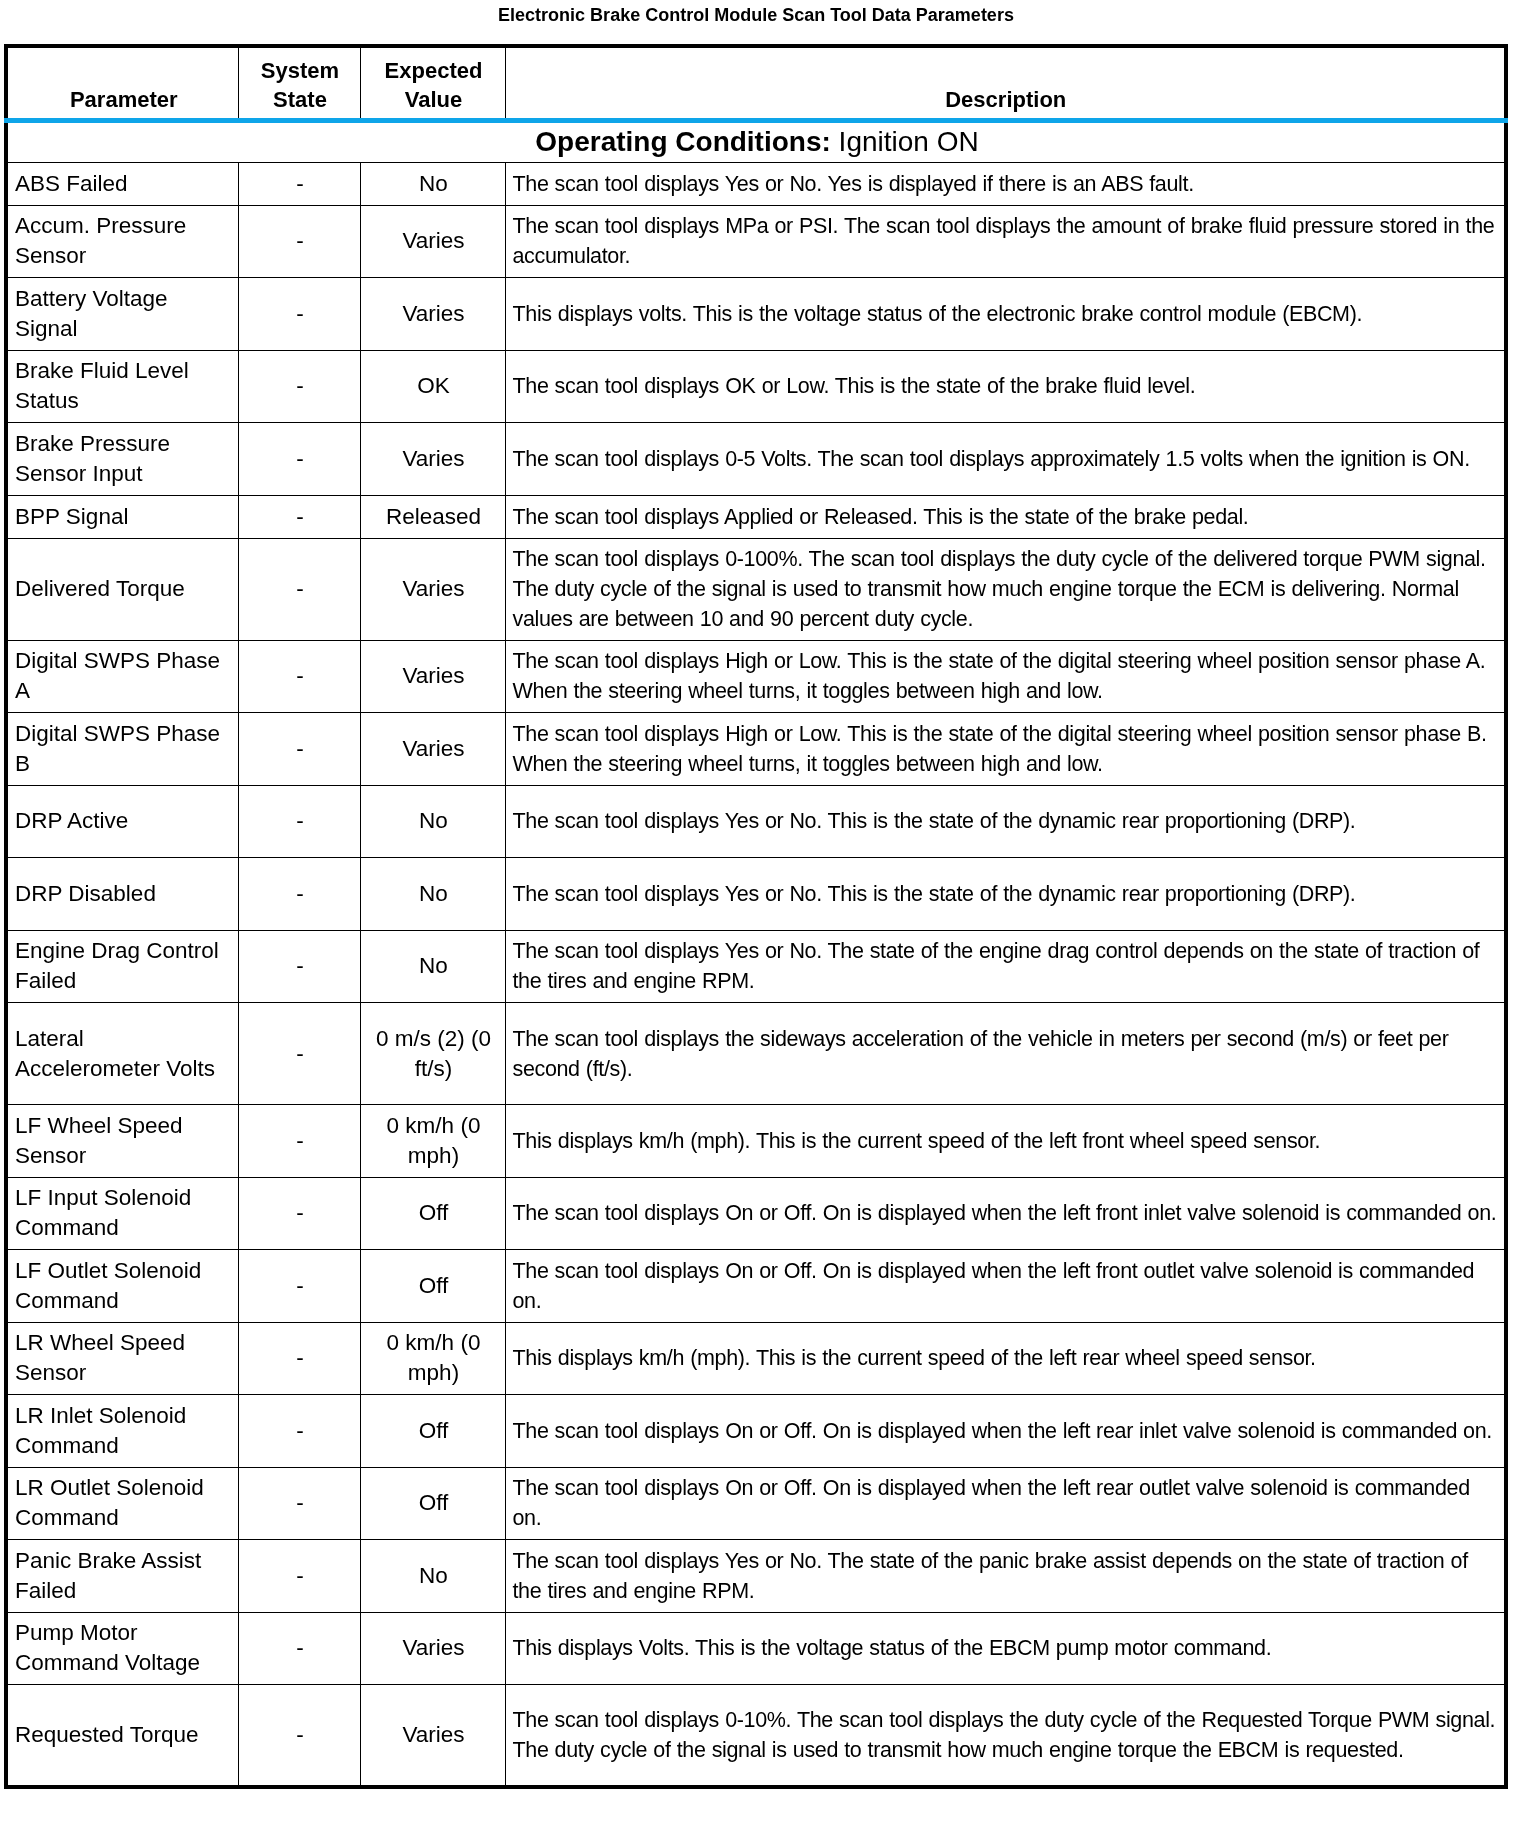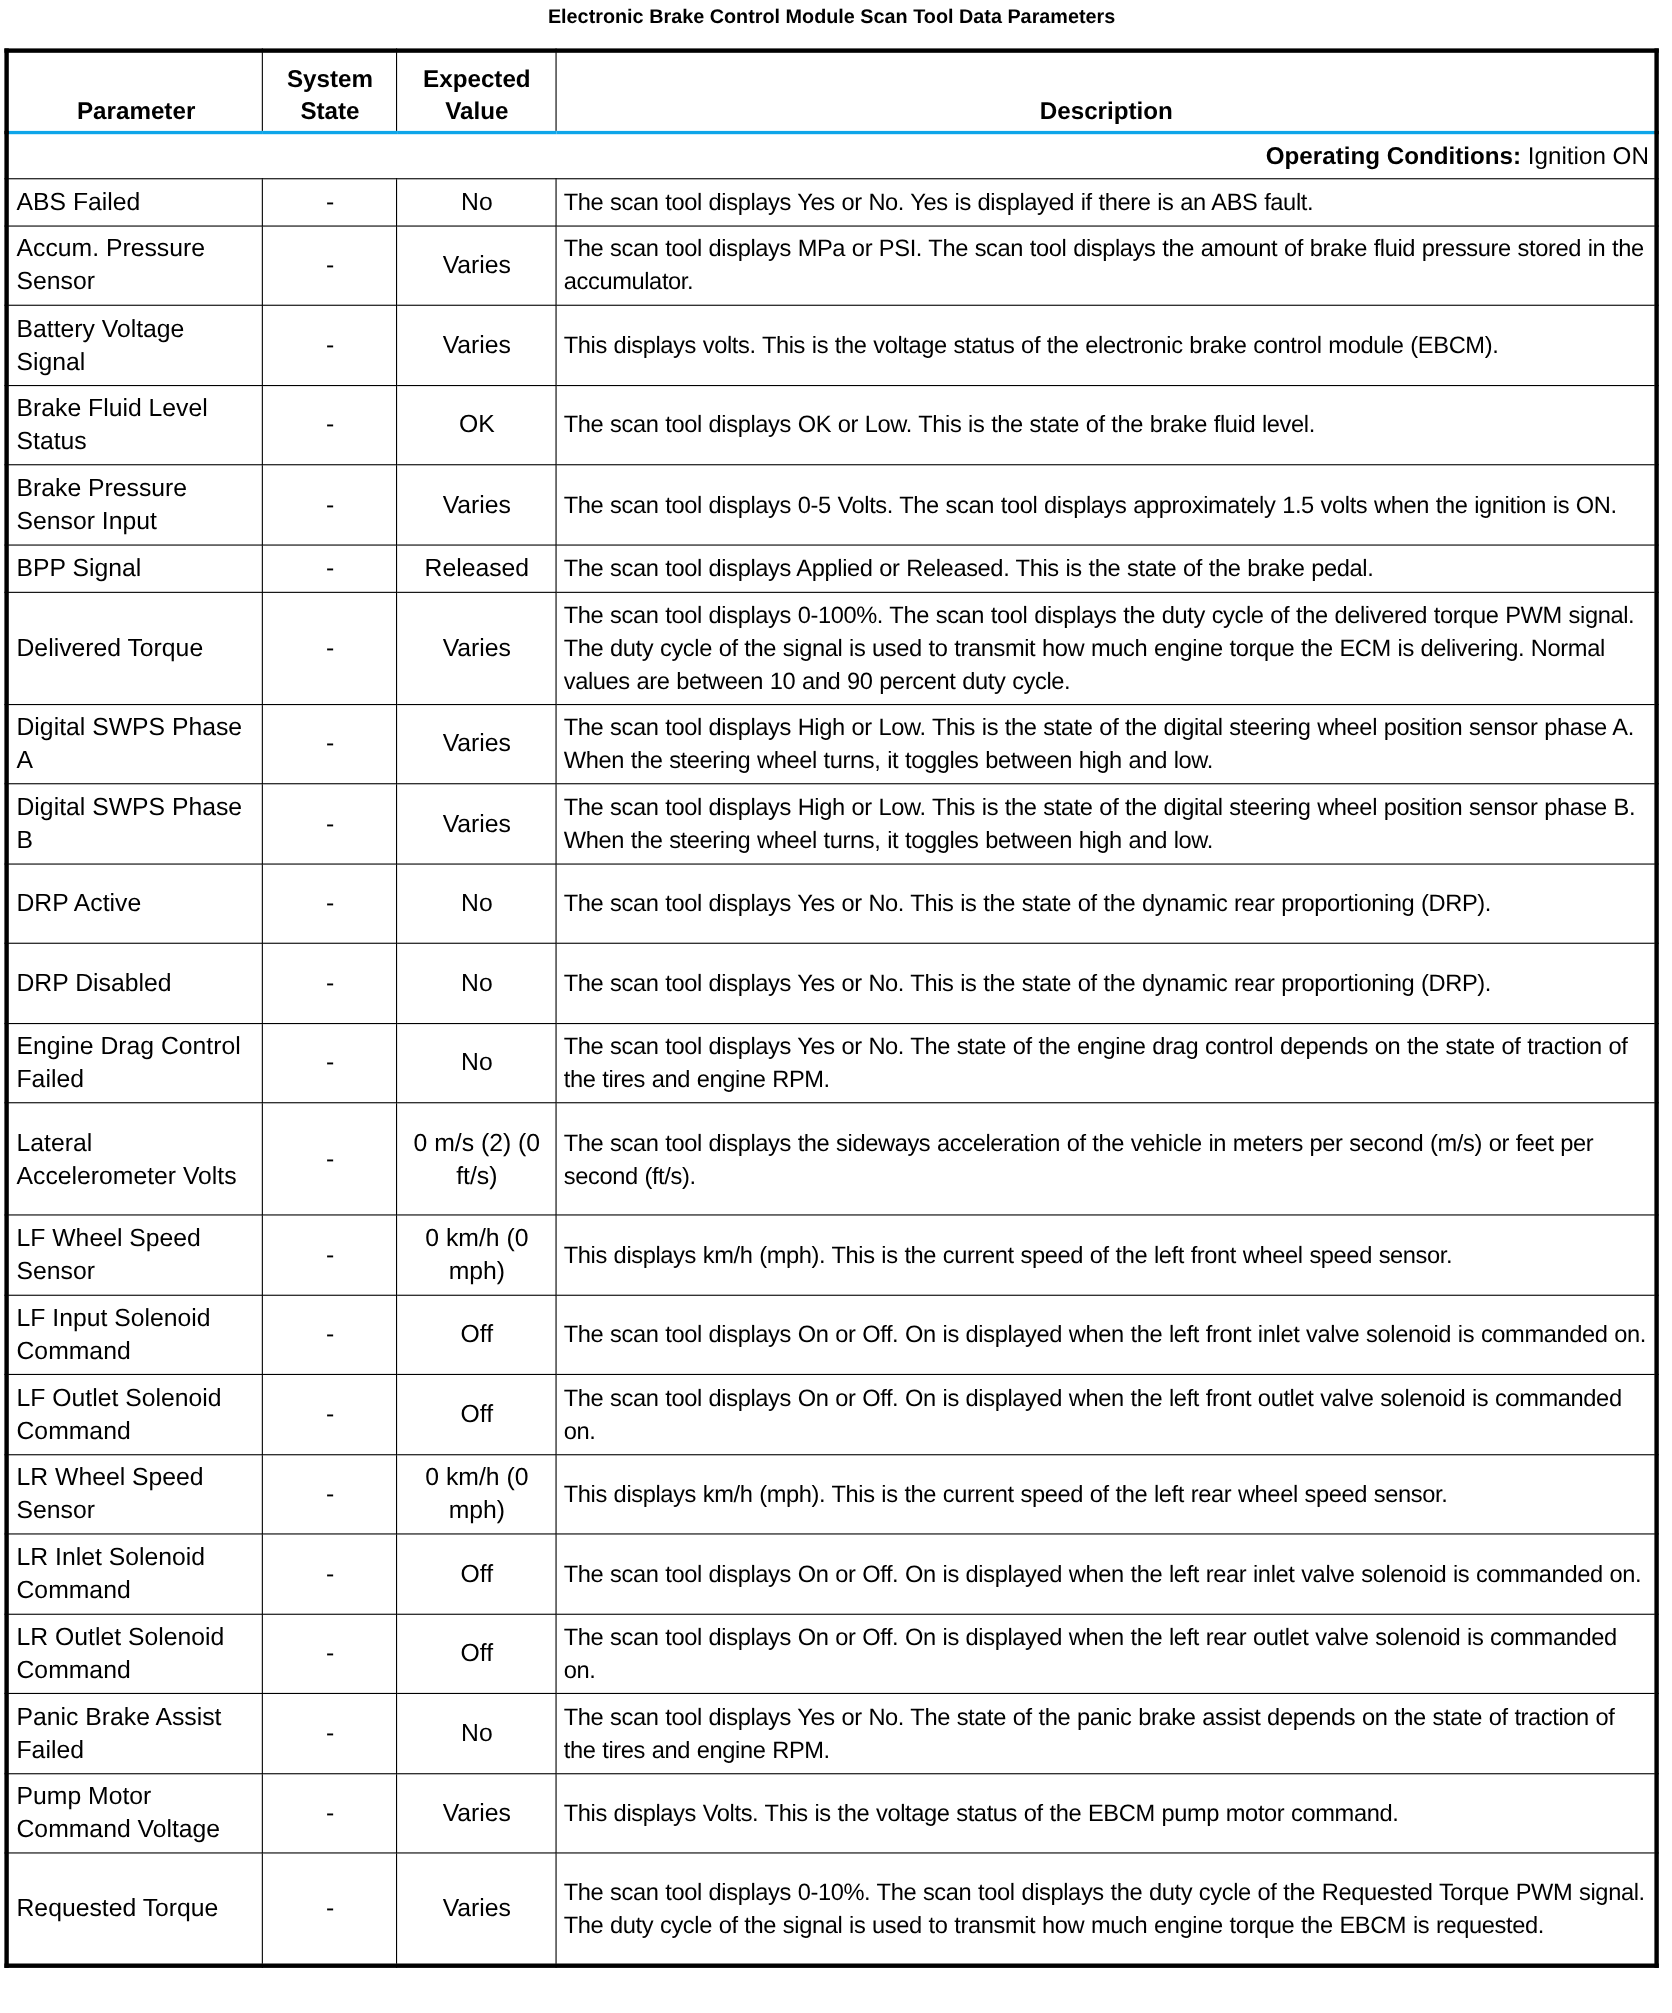--- a/index.html
+++ b/index.html
@@ -48,28 +48,28 @@
       overflow: hidden;
     }
     table.params thead th {
       height: 74px;
       vertical-align: bottom;
       text-align: center;
       font-weight: bold;
       font-size: 22px;
       line-height: 29px;
       padding-bottom: 4px;
-      border-bottom: 3px solid #0ea5e9;
+      border-bottom: 5px solid #0ea5e9;
     }
     tr.cond-row td {
       height: 42px;
-      font-size: 22px;
+      font-size: 28px;
       line-height: 28px;
       vertical-align: middle;
-      text-align: right;
+      text-align: center;
       padding-left: 7px;
     }
     tr.cond-row .cond-label { font-weight: bold; }
 
     tr.data-row td {
       font-size: 22.5px;
       line-height: 30px;
       vertical-align: middle;
     }
     tr.h1 td { height: 43px; }

